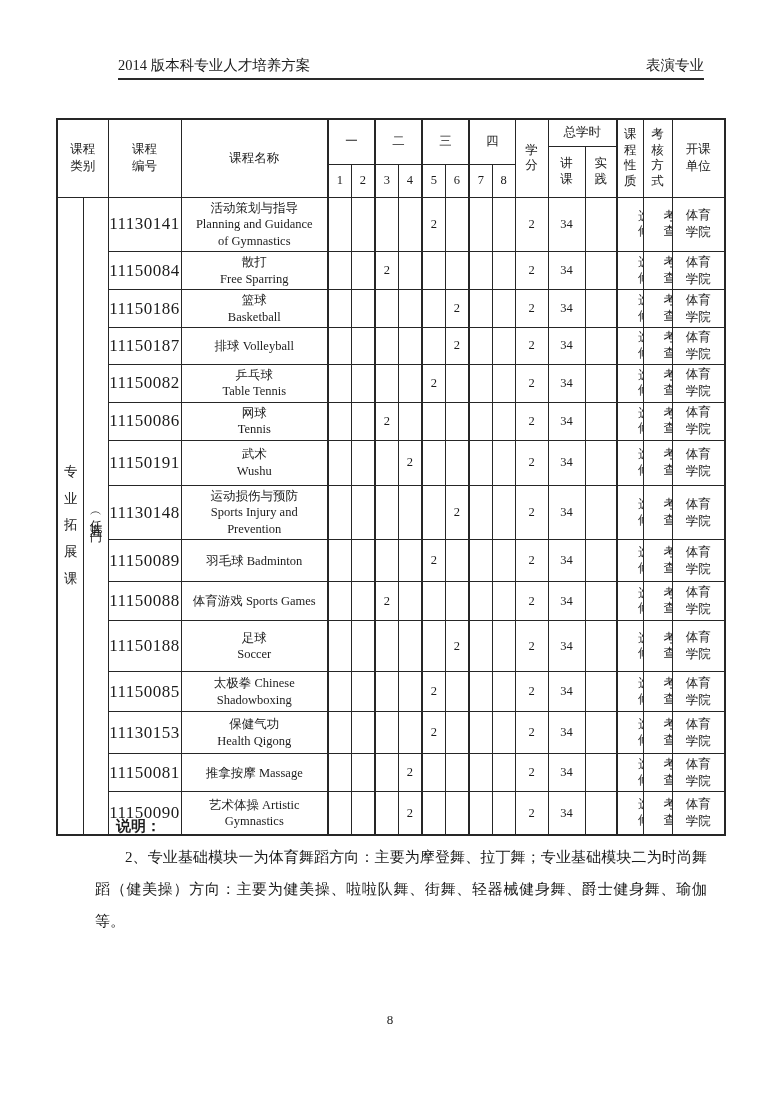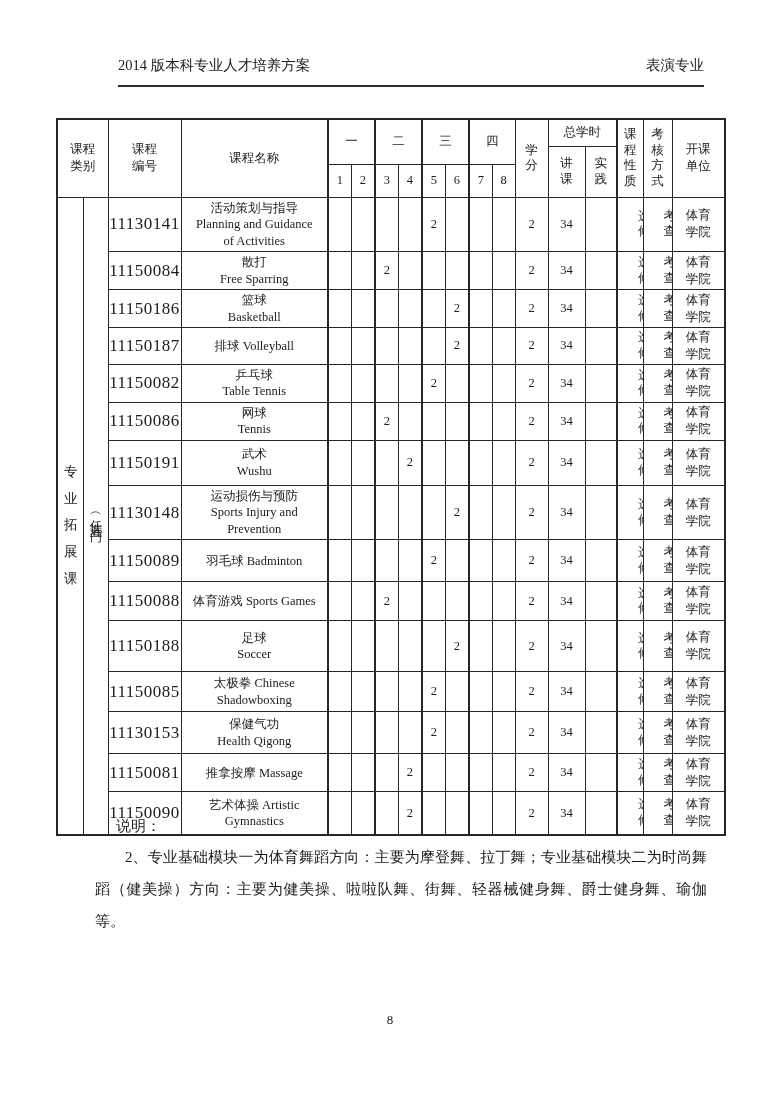--- a/index.html
+++ b/index.html
@@ -2,42 +2,42 @@
 <html><head>
 <meta charset="utf-8">
 <style>
   *{box-sizing:border-box;margin:0;padding:0}
   html,body{background:#fff}
   .page{position:relative;width:780px;height:1103px;background:#fff;overflow:hidden;
         font-family:"Liberation Serif","DejaVu Serif",serif;color:#1c1c1c}
   
   .doc-header{position:absolute;left:118px;top:56px;width:586px;display:flex;
               justify-content:space-between;align-items:flex-end;
-              border-bottom:2px solid #2a2a2a;padding-bottom:10px;font-size:14.5px}
+              border-bottom:2px solid #2a2a2a;padding-bottom:3px;font-size:14.5px}
   
   table.course-table{position:absolute;left:56px;top:118px;width:669px;
         border-collapse:collapse;table-layout:fixed;border:2px solid #262626}
   .course-table th,.course-table td{border:1px solid #262626;font-weight:normal;
         text-align:center;vertical-align:middle;font-size:12.5px;padding:1px 0;overflow:hidden}
   thead tr.h1{height:27px}
   thead tr.h2{height:18px}
   thead tr.h3{height:33px}
   .thick-l{border-left-width:2px !important}
   .w1{display:inline-block;width:1em;line-height:1.25;word-break:break-all}
   .w2{display:inline-block;width:2em;line-height:1.35;word-break:break-all}
   td.name{white-space:pre-line;line-height:1.32;font-size:12.5px;padding:2px 2px}
   td.num{font-size:17px;letter-spacing:.5px}
   td.narrow{word-break:break-all;line-height:1.25;padding:1px 20px}
   td.cat-main{writing-mode:vertical-rl;text-orientation:mixed;letter-spacing:27px;
         font-size:13.5px;padding-top:10px}
   td.cat-sub{writing-mode:vertical-rl;text-orientation:mixed;letter-spacing:3px;
         font-size:12.5px}
   
   .notes{position:absolute;left:95px;top:812px;width:612px;font-size:15px}
-  .notes-title{font-weight:normal;margin-left:21px;line-height:1.9}
+  .notes-title{font-weight:bold;margin-left:21px;line-height:1.9}
   .notes p{text-indent:2em;text-align:justify;line-height:2.15}
   .page-number{position:absolute;left:0;top:1012px;width:100%;text-align:center;font-size:13px}
 </style>
 </head>
 <body>
 
 <div class="page">
 
   <div class="doc-header">
     <span>2014 版本科专业人才培养方案</span>
@@ -95,21 +95,21 @@
         <th>8</th>
       </tr>
     </thead>
     <tbody id="course-tbody">
         <tr style="height: 53px;">
           <td rowspan="15" class="cat-main">专业拓展课</td>
           <td rowspan="15" class="cat-sub">（任选五门）</td>
     <td class="num">11130141</td>
     <td class="name">活动策划与指导
 Planning and Guidance
-of Activities</td>
+of Gymnastics</td>
     <td class="sem thick-l"></td>
     <td class="sem"></td>
     <td class="sem thick-l"></td>
     <td class="sem"></td>
     <td class="sem thick-l">2</td>
     <td class="sem"></td>
     <td class="sem thick-l"></td>
     <td class="sem"></td>
     <td>2</td>
     <td>34</td>

